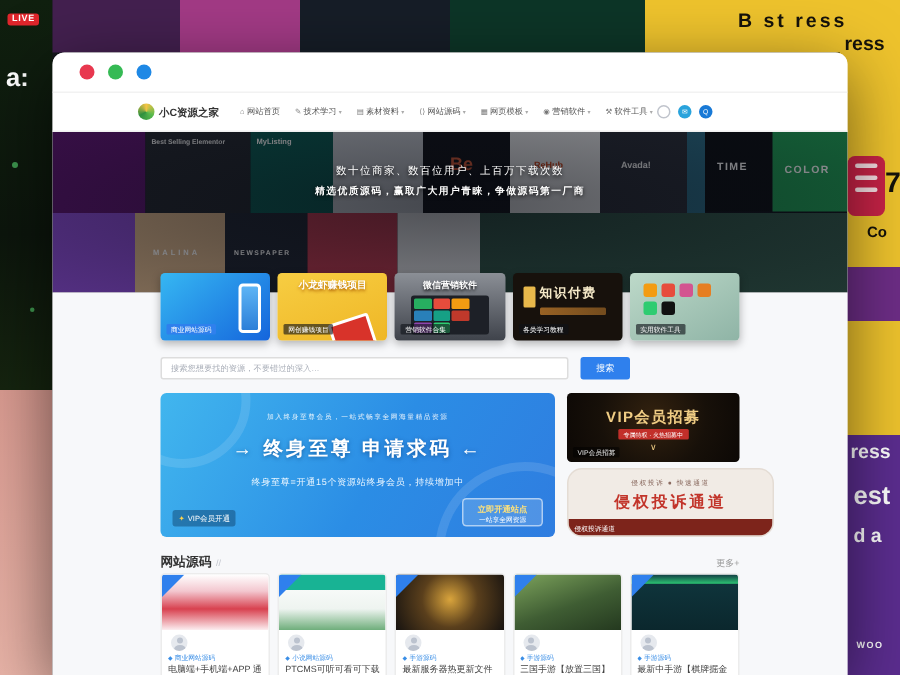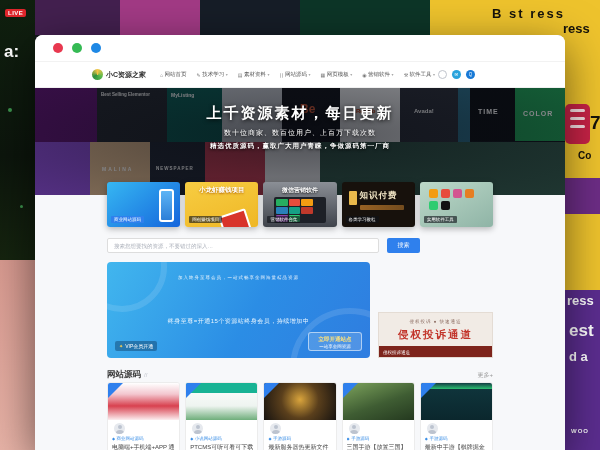--- a/index.html
+++ b/index.html
@@ -119,21 +119,21 @@
   .promo-btn .l2 { font-size:4.5px; color:#fff; margin-top:1px; }
 
   
   .vip-card { position:absolute; left:343px; top:227px; width:115px; height:46px; border-radius:3px; overflow:hidden;
               background:radial-gradient(circle at 50% 35%,#33220f 0%,#171009 55%,#0c0805 100%); cursor:pointer; }
   .vip-title { position:absolute; left:0; right:0; top:9px; text-align:center; font-size:10px; font-weight:bold; color:#f0cd84; letter-spacing:1px; }
   .vip-ribbon { position:absolute; left:50%; transform:translateX(-50%); top:24px; background:#c22f2a; color:#fff; font-size:4px; padding:1px 4px; border-radius:1px; white-space:nowrap; }
   .vip-chev { position:absolute; left:0; right:0; top:33px; text-align:center; color:#f0cd84; font-size:6px; }
   .vip-label { position:absolute; left:4px; bottom:3px; font-size:4.5px; color:#e8e8e8; background:rgba(0,0,0,.5); padding:1px 3px; border-radius:1px; }
 
-  .complaint-card { position:absolute; left:343px; top:277px; width:115px; height:46px; border-radius:0; overflow:hidden; background:#f1ebe5; border:1px solid #e4dcd4; cursor:pointer; }
+  .complaint-card { position:absolute; left:343px; top:277px; width:138px; height:46px; border-radius:10px; overflow:hidden; background:#f1ebe5; border:1px solid #e4dcd4; cursor:pointer; }
   .cc-top { position:absolute; left:0; right:0; top:6px; text-align:center; font-size:4.5px; color:#8a6a5f; letter-spacing:1px; }
   .cc-title { position:absolute; left:0; right:0; top:15px; text-align:center; font-size:10.5px; font-weight:bold; color:#c2342a; letter-spacing:2px; }
   .cc-bar { position:absolute; left:0; right:0; bottom:0; height:11px; background:#7d241b; }
   .cc-label { position:absolute; left:4px; bottom:2.5px; font-size:4.5px; color:#fff; }
 
   
   .section-head { position:absolute; left:72px; top:334px; display:flex; align-items:baseline; gap:3px; }
   .section-title { font-size:8.5px; font-weight:bold; color:#333; }
   .section-slash { font-size:6px; color:#c0c4cc; }
   .section-more { position:absolute; right:72px; top:336px; font-size:6px; color:#999; cursor:pointer; }
@@ -274,21 +274,20 @@
         </div>
       <div class="tile r2" style="width:55px;background:#202633;">
         <span style="font-size:4.5px;left:6px;top:24px;letter-spacing:1px;">NEWSPAPER</span>
         </div>
       <div class="tile r2" style="width:60px;background:#c23b52;"></div>
       <div class="tile r2" style="width:55px;background:#e8e9ec;"></div>
       <div class="tile r2" style="flex:1;background:#31574a;"></div>
     </div>
     <div class="hero-shade"></div>
     <div class="hero-text">
-      <div class="hero-title">上千资源素材，每日更新</div>
       <div class="hero-sub">数十位商家、数百位用户、上百万下载次数</div>
       <div class="hero-tag">精选优质源码，赢取广大用户青睐，争做源码第一厂商</div>
     </div>
   </div>
 
   <div class="page-bg"></div>
 
   <div class="banner-row">
     <div class="bcard bc1">
       <div class="phone">
@@ -334,31 +333,38 @@
     </div>
   </div>
 
   <input class="search-input" type="text" placeholder="搜索您想要找的资源，不要错过的深入…" style="">
   <button class="search-btn">搜索</button>
 
   <div class="promo">
     <div class="ring ring-a"></div>
     <div class="ring ring-b"></div>
     <div class="promo-top">加入终身至尊会员，一站式畅享全网海量精品资源</div>
+    <div class="promo-title">→ 终身至尊 申请求码 ←</div>
     <div class="promo-sub">终身至尊=开通15个资源站终身会员，持续增加中</div>
     <div class="promo-badge">
       <span class="gi">✦</span>
       <span>VIP会员开通</span>
     </div>
     <div class="promo-btn">
       <div class="l1">立即开通站点</div>
       <div class="l2">一站享全网资源</div>
     </div>
   </div>
 
+  <div class="vip-card">
+    <div class="vip-title">VIP会员招募</div>
+    <div class="vip-ribbon">专属特权 · 火热招募中</div>
+    <div class="vip-chev">∨</div>
+    <span class="vip-label">VIP会员招募</span>
+  </div>
 
   <div class="complaint-card">
     <div class="cc-top">侵权投诉 ● 快速通道</div>
     <div class="cc-title">侵权投诉通道</div>
     <div class="cc-bar"></div>
     <span class="cc-label">侵权投诉通道</span>
   </div>
 
   <div class="section-head">
     <span class="section-title">网站源码</span>

